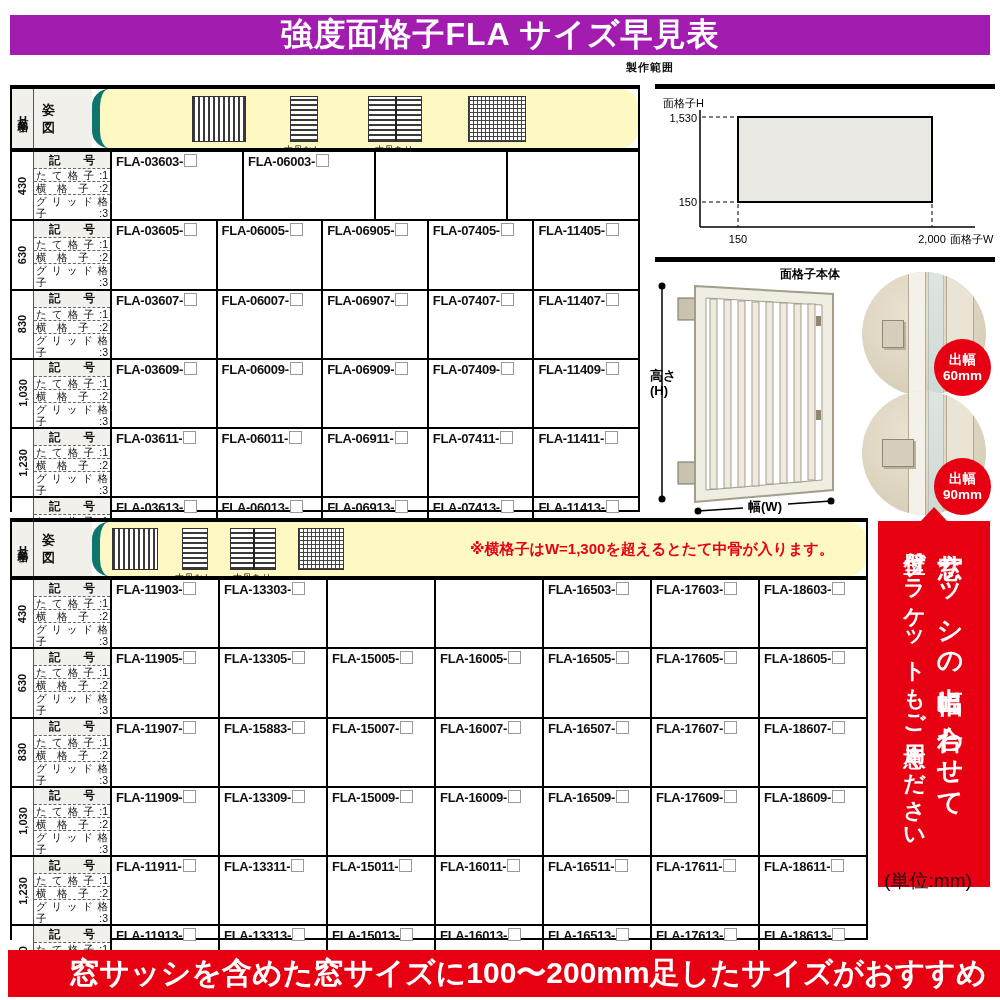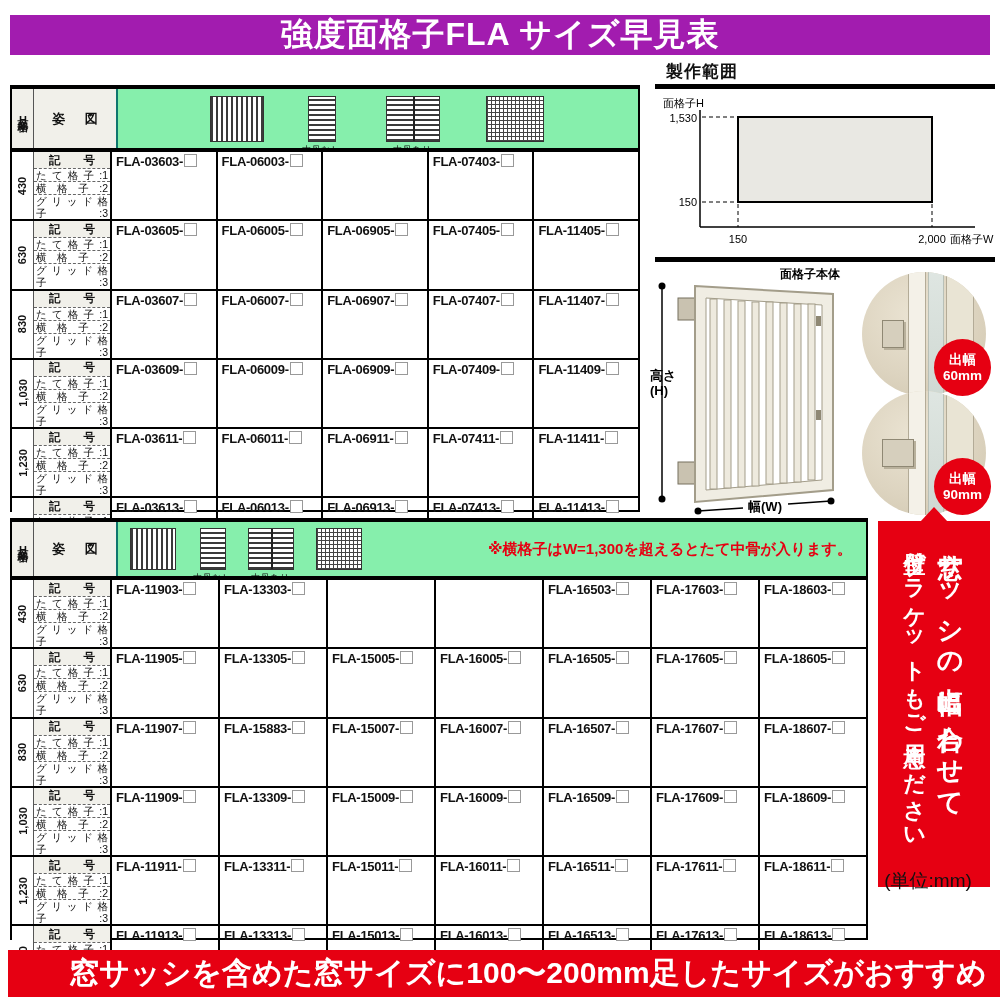--- a/index.html
+++ b/index.html
@@ -24,23 +24,23 @@
   .cell{box-sizing:border-box;overflow:hidden;}
   .corner{width:21px;background:linear-gradient(to bottom right,#fff 46%,#555 46%,#555 54%,#fff 54%);}
   .wlabel{width:77px;background:#f1f0ea;border-left:1px solid #555;font-weight:bold;
     font-size:12px;text-align:right;padding:1px 3px 0 0;}
   .whead{flex:1;background:#f1f0ea;border-left:2px solid #000;font-size:12px;
     text-align:center;padding-top:1px;}
   .t-shizu{border-bottom:2px solid #000;flex:0 0 auto;}
   .hstrip{width:21px;display:flex;align-items:center;justify-content:center;
     writing-mode:vertical-rl;text-orientation:upright;font-size:11px;font-weight:bold;
     background:#f1f0ea;letter-spacing:1px;}
-  .slabel{width:83px;background:#f1f0ea;border-left:1px solid #555;display:flex;
+  .slabel{width:59px;background:#f1f0ea;border-left:1px solid #555;display:flex;
     align-items:center;justify-content:center;font-weight:bold;font-size:13px;letter-spacing:8px;padding-left:8px;}
-  .sarea{flex:1;border-left:2px solid #0f766e;position:relative;background:#86efac;}
+  .sarea{flex:1;border-left:8px solid #0f766e;position:relative;background:#fef9c3;border-radius:17px;}
   .block{flex:1;border-top:2px solid #000;display:flex;}
   .block:first-of-type{border-top:none;}
   .heightstrip{width:21px;display:flex;align-items:center;justify-content:center;background:#fff;}
   .heightstrip span{transform:rotate(-90deg);font-size:11px;font-weight:bold;white-space:nowrap;}
   .labelstack{width:77px;border-left:1px solid #555;display:flex;flex-direction:column;}
   .kigorow{height:16px;background:#f1f0ea;display:flex;align-items:center;
     justify-content:center;font-weight:bold;font-size:11.5px;letter-spacing:10px;padding-left:10px;box-sizing:border-box;}
   .typerow{flex:1;border-top:1px dashed #666;font-size:10.5px;line-height:1.15;
     padding:0 2px;text-align:justify;text-align-last:justify;box-sizing:border-box;}
   .codecell{flex:1;border-left:2px solid #000;padding:2px 1px 0 4px;font-weight:bold;
@@ -53,21 +53,21 @@
   .thumb-v{background:repeating-linear-gradient(90deg,#3a3a3a 0 2px,#fff 2px 5px);}
   .thumb-h{background:repeating-linear-gradient(0deg,#3a3a3a 0 2px,#fff 2px 5px);}
   .thumb-hm{background:repeating-linear-gradient(0deg,#3a3a3a 0 2px,#fff 2px 5px);}
   .thumb-hm::after{content:"";position:absolute;left:50%;top:0;width:2px;height:100%;background:#222;}
   .thumb-g{background:repeating-linear-gradient(90deg,#444 0 1px,transparent 1px 4px),
            repeating-linear-gradient(0deg,#444 0 1px,#fff 1px 4px);}
   .thumblabel{position:absolute;font-size:9.5px;white-space:nowrap;}
   .shizu-note{position:absolute;color:#e60012;font-weight:bold;font-size:15px;white-space:nowrap;}
 
   
-  #range-title{left:666px;top:60px;font-size:17px;font-weight:bold;letter-spacing:1px;font-family:Liberation Serif, serif;}
+  #range-title{left:626px;top:60px;font-size:11px;font-weight:bold;letter-spacing:1px;font-family:Liberation Serif, serif;}
   .hrule{background:#000;height:5px;}
   #rule1{left:655px;top:84px;width:340px;}
   #rule2{left:655px;top:257px;width:340px;}
   #range-svg{left:655px;top:92px;}
   #product-svg{left:648px;top:264px;}
 
   .photo{border-radius:50%;background:radial-gradient(circle at 40% 35%,#eae3d2 0%,#ddd4c0 55%,#cfc5ad 100%);overflow:hidden;}
   #photo1{left:862px;top:272px;width:124px;height:124px;}
   #photo2{left:862px;top:391px;width:124px;height:124px;}
   .sash{position:absolute;background:#f4f1e8;border:1px solid #b3ab97;}
@@ -128,21 +128,20 @@
       </div>
       <div class="cell labelstack">
         <div class="kigorow">記 号</div>
         <div class="typerow">たて格子:1</div>
         <div class="typerow">横格子:2</div>
         <div class="typerow">グリッド格子:3</div>
       </div>
       <div class="cell codecell"><span>FLA-03603-</span><span class="cbox"></span></div>
       <div class="cell codecell"><span>FLA-06003-</span><span class="cbox"></span></div>
       <div class="cell codecell"></div>
-      <div class="cell codecell"><span>FLA-07403-</span><span class="cbox"></span></div>
       <div class="cell codecell"></div>
     </div>
     <div class="block">
       <div class="cell heightstrip">
         <span>630</span>
       </div>
       <div class="cell labelstack">
         <div class="kigorow">記 号</div>
         <div class="typerow">たて格子:1</div>
         <div class="typerow">横格子:2</div>

